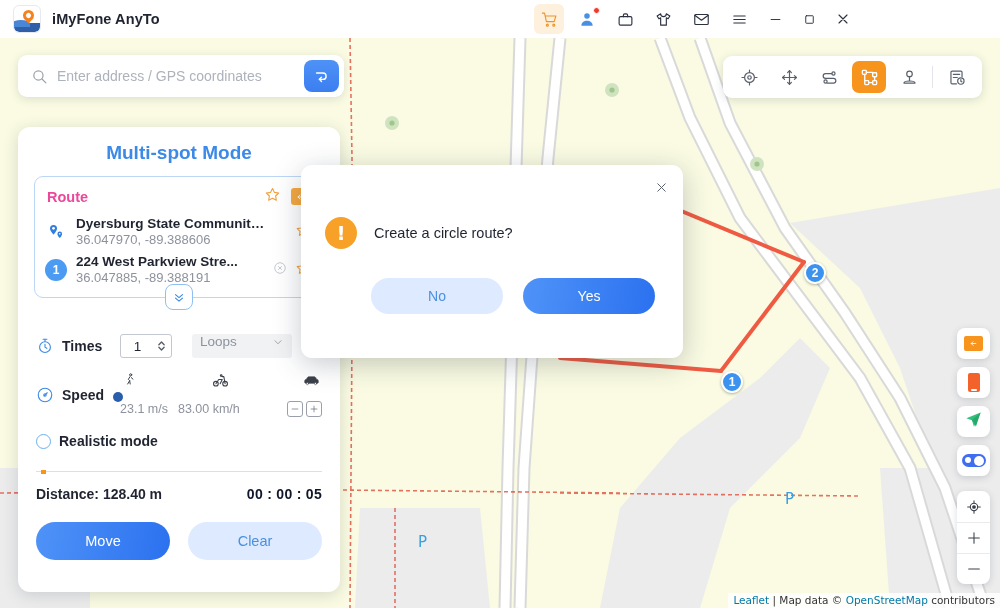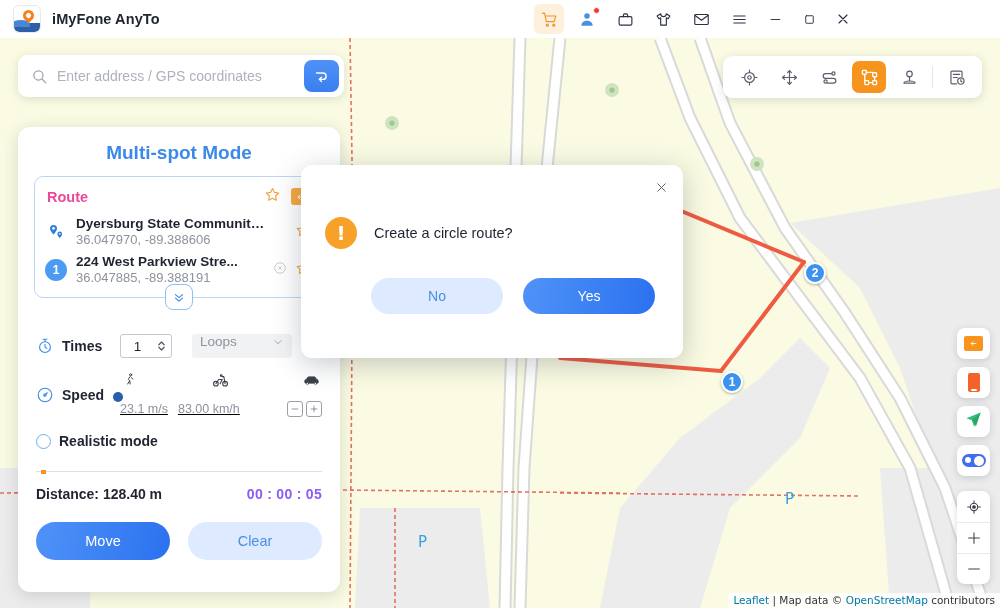--- a/index.html
+++ b/index.html
@@ -179,21 +179,21 @@
   .loops-select {
     margin-left: 20px; width: 100px; height: 24px; background: #f1f2f4;
     border-radius: 3px; display: flex; padding: 0 8px;
   }
   .loops-text { font-size: 13.5px; color: #8d929c; }
   .loops-caret { margin-left: auto; }
   .loops-caret svg { stroke: #8d929c; fill: none; stroke-width: 1.6; stroke-linecap: round; stroke-linejoin: round; }
 
   .speed-block { display: flex; align-items: center; margin-top: 14px; }
   .speed-left { width: 84px; display: flex; align-items: center; flex: none; }
-  .speed-right { flex: 1; position: relative; text-decoration: underline; }
+  .speed-right { flex: 1; position: relative; }
   .mode-icons { display: flex; justify-content: space-between; padding: 0 2px 3px 2px; }
   .mode-icons svg { stroke: #3b4049; fill: none; stroke-width: 1.5; stroke-linecap: round; stroke-linejoin: round; }
   .slider-track { height: 1.5px; background: #2a5dab; position: relative; }
   .slider-thumb {
     position: absolute; right: -3px; top: -4px; width: 10px; height: 10px;
     border-radius: 50%; background: #2a5dab;
   }
   .speed-values { display: flex; align-items: center; margin-top: 5px; }
   .sv { font-size: 12.5px; color: #8d929c; }
   .sv + .sv { margin-left: 10px; }
@@ -218,21 +218,21 @@
     transform: rotate(-45deg);
   }
   .progress-pin .head:after {
     content:""; position:absolute; left:3.3px; top:3.3px; width:4px; height:4px;
     background:#fff; border-radius:50%;
   }
   .progress-pin .base { position:absolute; left: 3px; top: 12px; width: 5px; height: 4px; background: #f7941e; }
   .progress-line { height: 1px; background: #dcdfe4; margin-top: 4px; }
   .stats { display: flex; align-items: center; margin: 14px 18px 0 18px; }
   .distance { font-size: 14px; font-weight: bold; color: #1f2430; }
-  .elapsed { margin-left: auto; font-size: 14px; font-weight: bold; color: #8b5cf6; letter-spacing: .3px; }
+  .elapsed { margin-left: auto; font-size: 14px; font-weight: bold; color: #0f172a; letter-spacing: .3px; }
   .actions { display: flex; gap: 18px; margin: 20px 18px 0 18px; }
   .btn {
     flex: 1; height: 38px; border-radius: 19px; border: 0;
     font-size: 14.5px; font-family: "Liberation Sans", sans-serif; cursor: pointer;
   }
   .btn.primary { background: linear-gradient(100deg,#4f93f8,#2b71ef); color: #fff; }
   .btn.secondary { background: #ddeaff; color: #4a90e2; }
 
   
   .map-toolbar {

